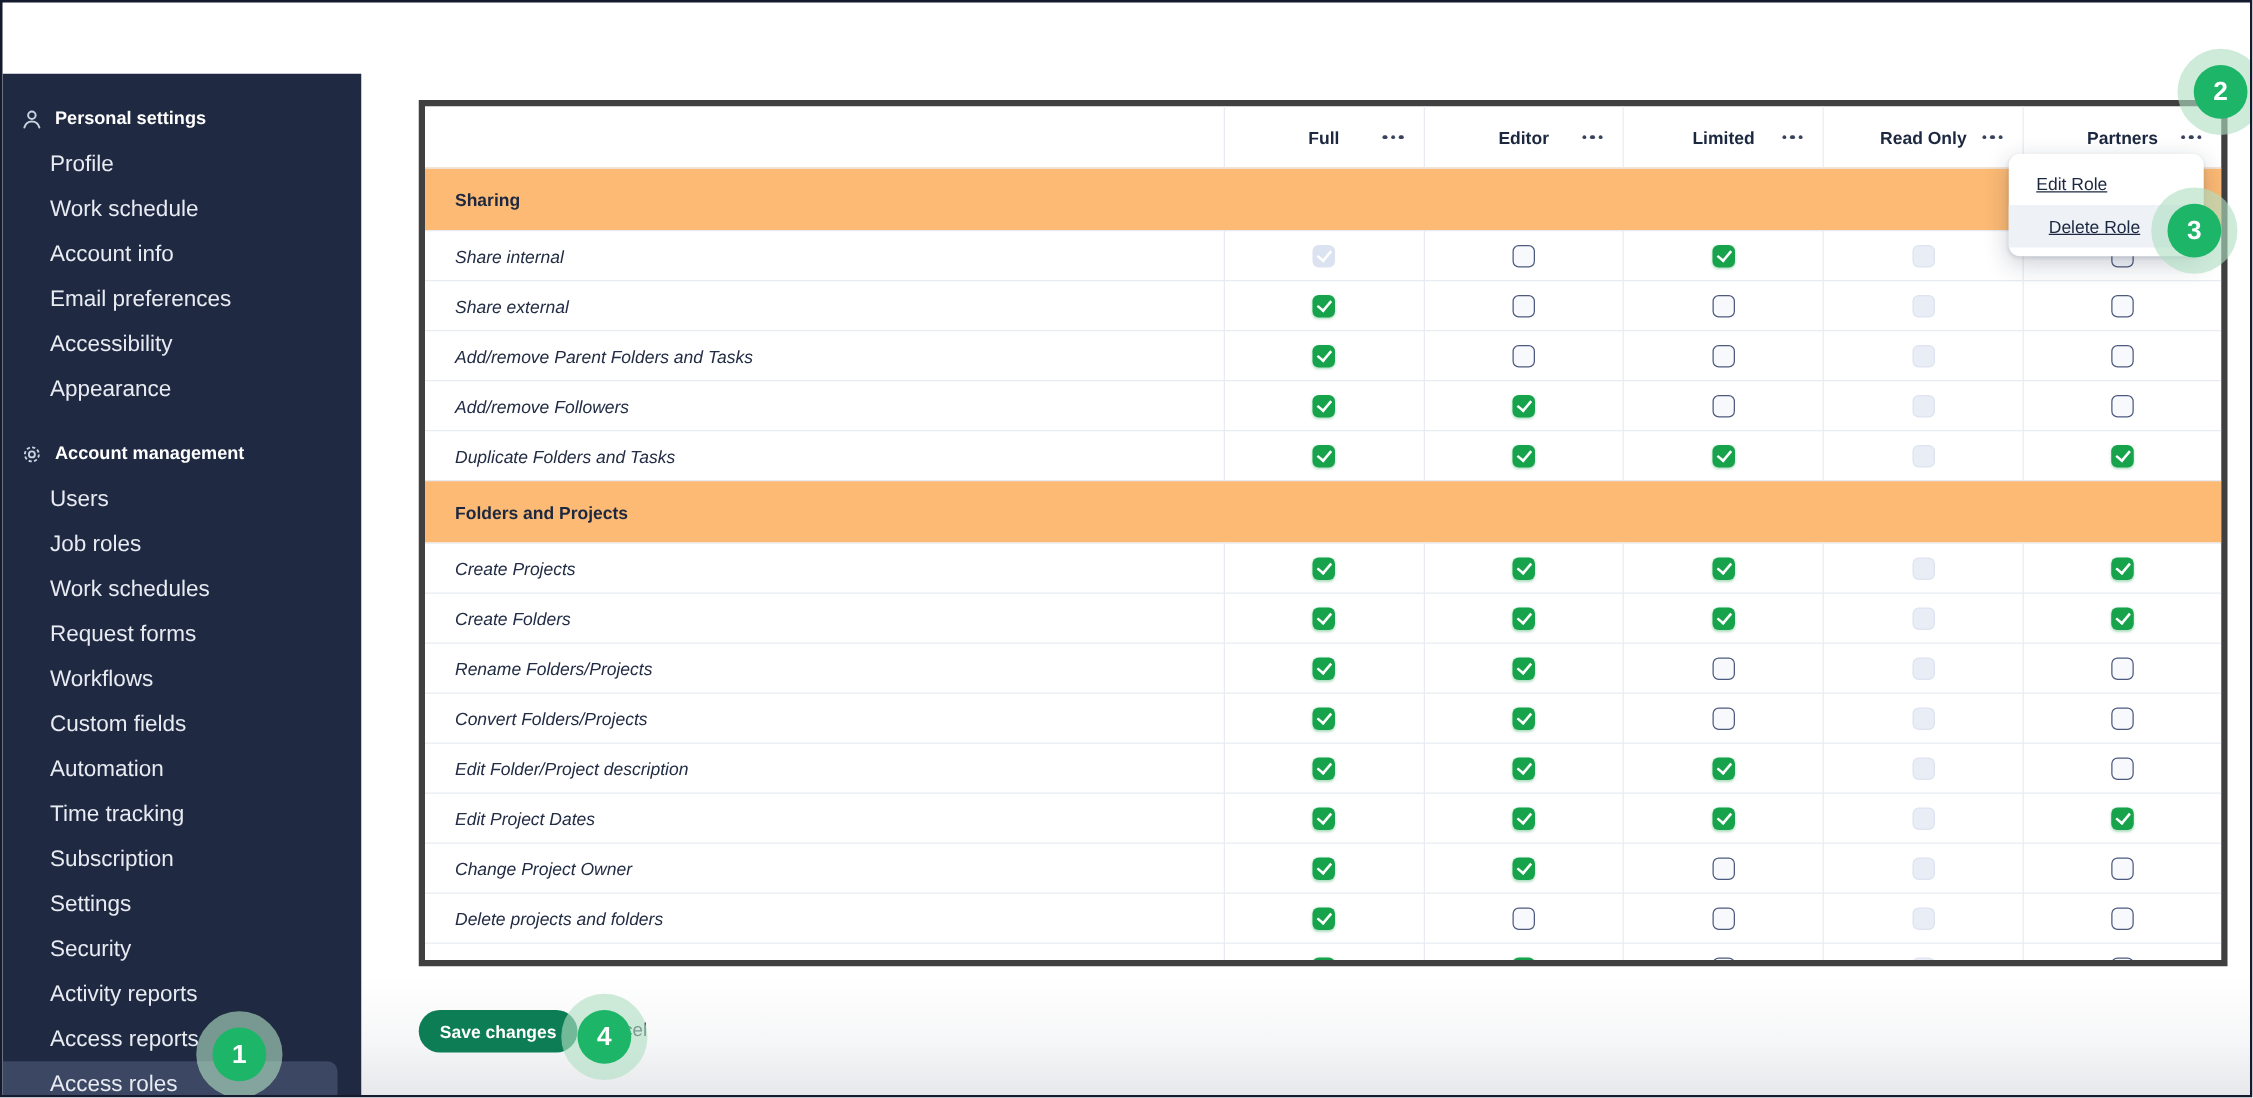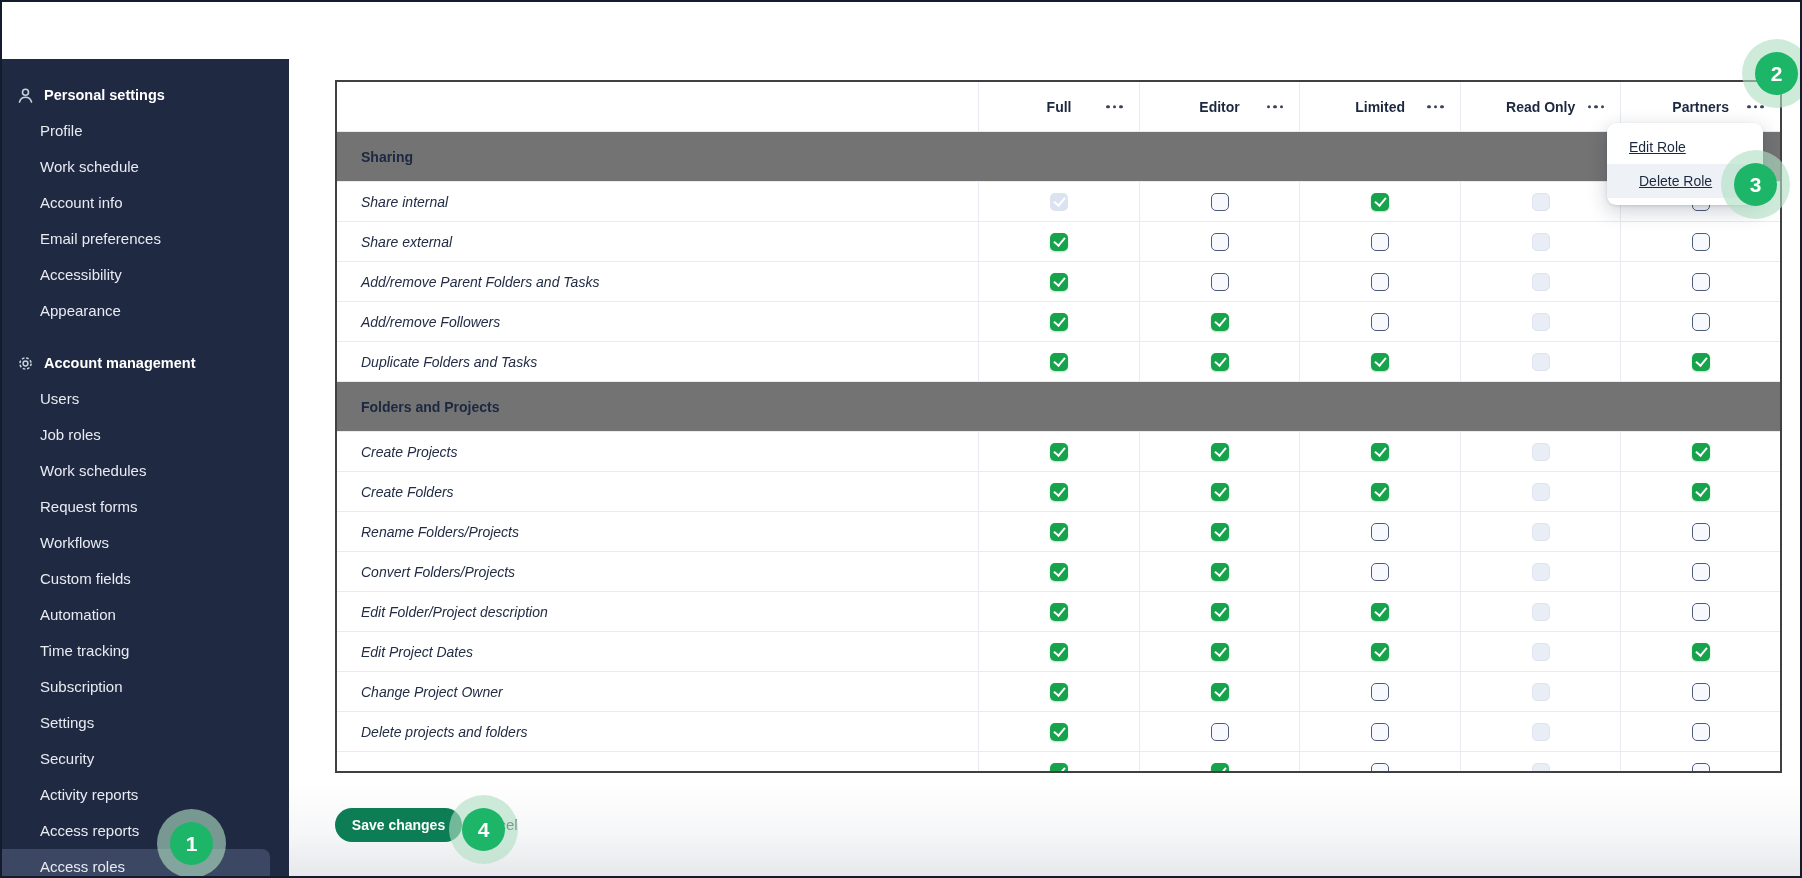--- a/index.html
+++ b/index.html
@@ -29,44 +29,44 @@
   .username { color:#fff; font-size:15px; }
 
   
   .sidebar { position:absolute; left:0; top:57px; width:287px; height:821px; background:#1f2942;
              overflow:hidden; z-index:4; padding-top:2px; }
   .side-section { margin-top:16px; }
   .side-header { display:flex; align-items:center; gap:10px; padding:0 0 0 14px; height:36px;
                  color:#ffffff; font-size:14.5px; font-weight:bold; }
   .side-header .icon { width:18px; height:18px; display:flex; align-items:center; justify-content:center; }
   .side-item { position:relative; height:36px; line-height:36px; padding-left:38px; color:#e8ebf2;
-               font-size:15px; cursor:pointer; white-space:nowrap; }
+               font-size:18px; cursor:pointer; white-space:nowrap; }
   .side-item.selected { background:#3b4763; border-radius:0 8px 8px 0; width:268px; }
 
   
   .content { position:absolute; left:287px; top:57px; right:0; bottom:0; background:#fff; }
   .footer-grad { position:absolute; left:0; right:0; bottom:0; height:95px;
                  background:linear-gradient(180deg, rgba(255,255,255,0) 0%, rgba(240,241,243,0.6) 55%, #e7e8eb 100%); }
 
   
   .table-card { position:absolute; left:46px; top:21px; width:1447px; height:693px;
-                border:2px solid #404040; background:#fff; overflow:hidden; font-size:14px; color:#222c44; }
+                border:5px solid #404040; background:#fff; overflow:hidden; font-size:14px; color:#222c44; }
   .t-row { display:flex; width:100%; }
   .t-head { height:49px; }
   .t-head .cell { border-top:0; font-weight:bold; color:#1c2840; }
   .cell { border-left:1px solid #e8ebf1; border-top:1px solid #e8ebf1; display:flex; align-items:center; justify-content:center; position:relative; }
   .cell.first { border-left:0;font-style:italic; }
   .label-cell { width:643px; justify-content:flex-start; padding-left:24px; border-left:0; }
   .cb-cell { width:161px; }
   .cb-cell.last { width:160px; }
   .head-label { flex:1; text-align:center; }
   .dots { position:absolute; right:12px; top:50%; transform:translateY(-50%); display:flex; gap:3px;
           background:none; border:0; cursor:pointer; padding:4px; }
   .dots i { width:3.5px; height:3.5px; border-radius:50%; background:#39425c; }
-  .section-row { height:50px; background:#737373; display:flex; align-items:center; padding-left:24px;
+  .section-row { height:50px; background:#fdba74; display:flex; align-items:center; padding-left:24px;
                  font-weight:bold; color:#1c2840; border-top:1px solid #e8ebf1; }
   .data-row { height:40px; }
   .data-row .cell { height:40px; }
 
   
   .cb { width:18px; height:18px; border-radius:5px; position:relative; cursor:pointer; }
   .cb.checked { background:#16a34c; box-shadow:0 1px 2px rgba(22,163,76,0.35); }
   .cb.checked::after, .cb.checked-disabled::after { content:""; position:absolute; left:6px; top:2.5px;
       width:5px; height:9px; border:solid #fff; border-width:0 2.5px 2.5px 0; transform:rotate(40deg); }
   .cb.unchecked { background:#f7f9fd; border:1.5px solid #4d5a7e; }

